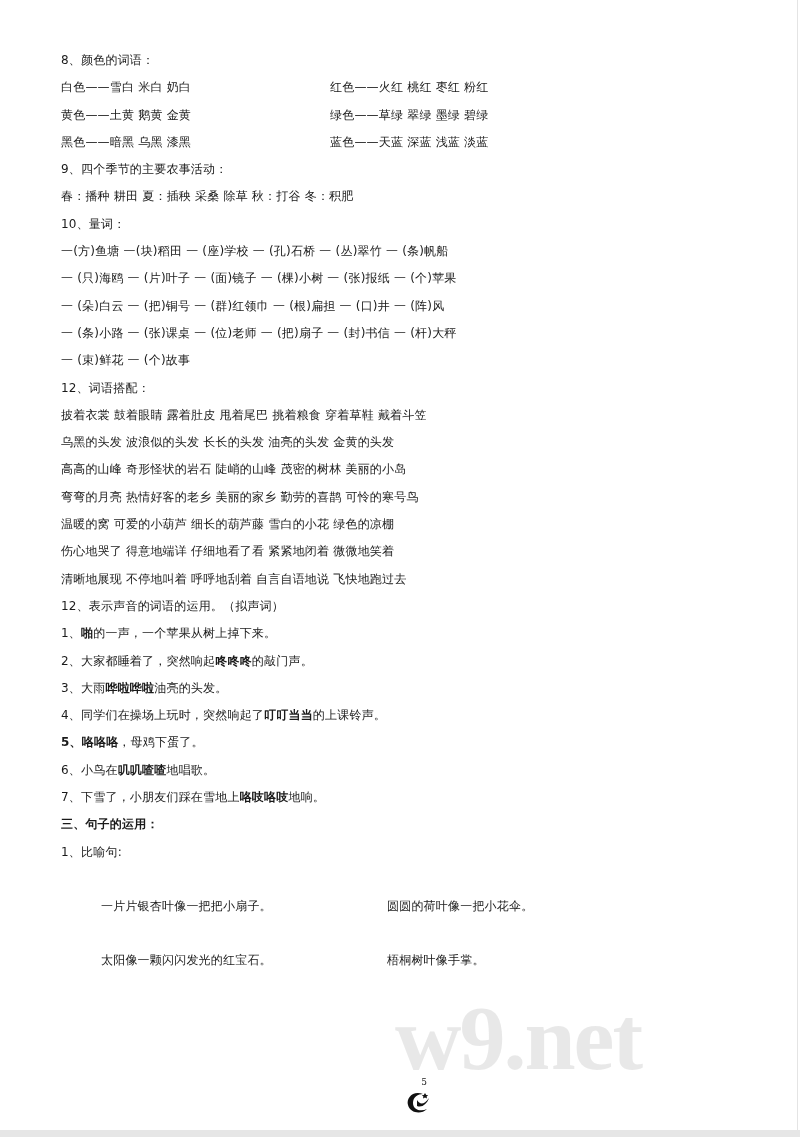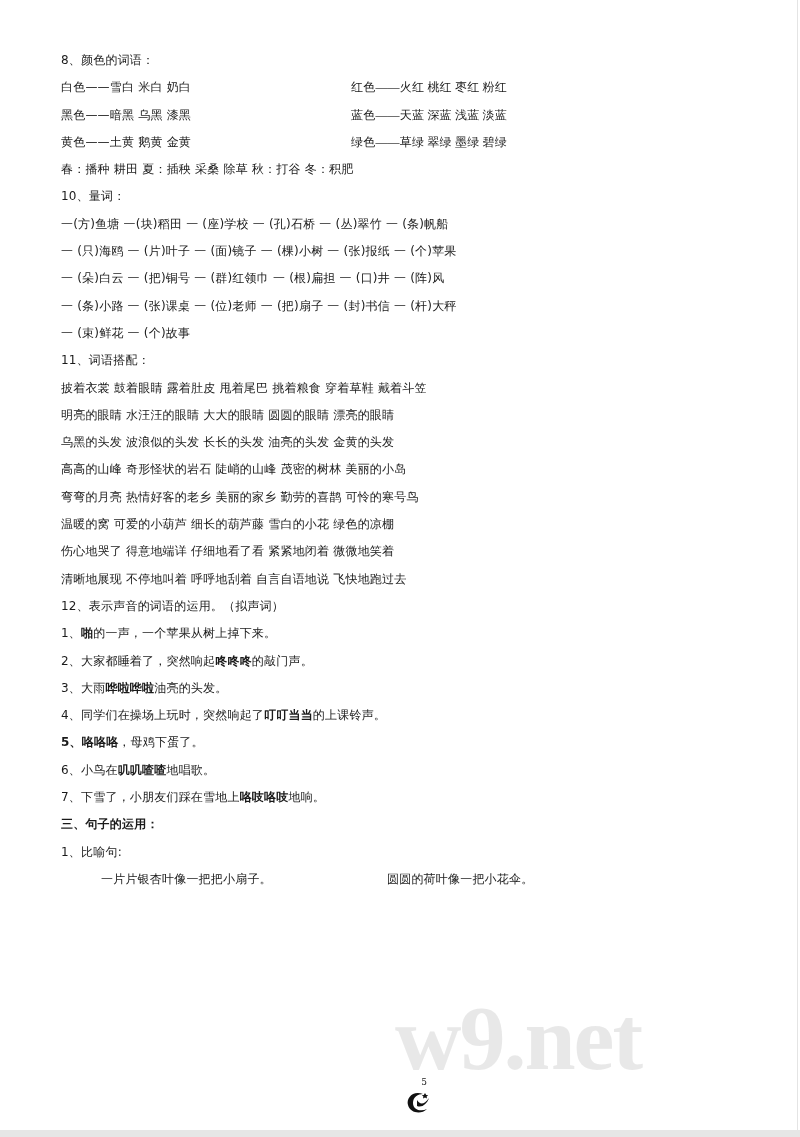--- a/index.html
+++ b/index.html
@@ -19,22 +19,22 @@
     position: absolute; left: 0; top: 1130px; width: 800px; height: 7px;
     background: #e6e6e6;
   }
   .content {
     position: absolute; left: 61px; top: 47px; width: 700px;
   }
   .line {
     height: 27.3px; line-height: 27.3px;
     font-size: 12px; white-space: nowrap; letter-spacing: 0.2px;
   }
-  .indent { padding-left: 40px; }
-  .col2 { display: inline-block; position: absolute; left: 290px; font-family: Liberation Serif, serif; }
+  .indent { padding-left: 40px; margin-top: 27px; }
+  .col2 { display: inline-block; position: absolute; left: 269px; }
   .rowrel { position: relative; }
   b, .bold { font-weight: bold; }
   .sim-left { display: inline-block; width: 286px; }
   .watermark {
     position: absolute; left: 395px; top: 985px;
     font-family: Liberation Serif, serif; font-weight: bold;
     font-size: 92px; color: #d7d7d7; opacity: 0.55; letter-spacing: -2px;
     pointer-events: none; z-index: 0;
   }
   .content { z-index: 1; }
@@ -53,40 +53,40 @@
 <div class="watermark">w9.net</div>
 
 <div class="content">
 
   <div class="line">8、颜色的词语：</div>
   <div class="line rowrel">
     <span>白色——雪白  米白  奶白</span>
     <span class="col2">红色——火红  桃红  枣红  粉红</span>
   </div>
   <div class="line rowrel">
+    <span>黄色——土黄  鹅黄  金黄</span>
+    <span class="col2">绿色——草绿  翠绿  墨绿  碧绿</span>
+  </div>
+  <div class="line rowrel">
     <span>黑色——暗黑  乌黑  漆黑</span>
     <span class="col2">蓝色——天蓝  深蓝  浅蓝  淡蓝</span>
   </div>
-  <div class="line rowrel">
-    <span>黄色——土黄  鹅黄  金黄</span>
-    <span class="col2">绿色——草绿  翠绿  墨绿  碧绿</span>
-  </div>
 
+  <div class="line">9、四个季节的主要农事活动：</div>
   <div class="line">春：播种  耕田  夏：插秧 采桑  除草  秋：打谷  冬：积肥</div>
 
   <div class="line">10、量词：</div>
   <div class="line">一(方)鱼塘  一(块)稻田  一 (座)学校  一 (孔)石桥  一 (丛)翠竹  一 (条)帆船</div>
   <div class="line">一 (只)海鸥  一 (片)叶子  一 (面)镜子  一 (棵)小树  一 (张)报纸  一 (个)苹果</div>
   <div class="line">一 (朵)白云  一 (把)铜号  一 (群)红领巾  一 (根)扁担  一 (口)井  一 (阵)风</div>
   <div class="line">一 (条)小路  一 (张)课桌  一 (位)老师  一 (把)扇子  一 (封)书信  一 (杆)大秤</div>
   <div class="line">一 (束)鲜花  一 (个)故事</div>
 
-  <div class="line">11、词语搭配：</div>
+  <div class="line">12、词语搭配：</div>
   <div class="line">披着衣裳  鼓着眼睛  露着肚皮  甩着尾巴  挑着粮食  穿着草鞋  戴着斗笠</div>
-  <div class="line">明亮的眼睛  水汪汪的眼睛  大大的眼睛  圆圆的眼睛  漂亮的眼睛</div>
   <div class="line">乌黑的头发  波浪似的头发  长长的头发  油亮的头发  金黄的头发</div>
   <div class="line">高高的山峰  奇形怪状的岩石  陡峭的山峰  茂密的树林  美丽的小岛</div>
   <div class="line">弯弯的月亮  热情好客的老乡  美丽的家乡  勤劳的喜鹊  可怜的寒号鸟</div>
   <div class="line">温暖的窝   可爱的小葫芦  细长的葫芦藤  雪白的小花  绿色的凉棚</div>
   <div class="line">伤心地哭了   得意地端详   仔细地看了看  紧紧地闭着   微微地笑着</div>
   <div class="line">清晰地展现   不停地叫着   呼呼地刮着  自言自语地说   飞快地跑过去</div>
 
   <div class="line">12、表示声音的词语的运用。（拟声词）</div>
   <div class="line">
     <span>1、</span><b>啪</b><span>的一声，一个苹果从树上掉下来。</span>
@@ -108,20 +108,23 @@
   </div>
   <div class="line">
     <span>7、下雪了，小朋友们踩在雪地上</span><b>咯吱咯吱</b><span>地响。</span>
   </div>
 
   <div class="line bold">三、句子的运用：</div>
   <div class="line">1、比喻句:</div>
   <div class="line indent">
     <span class="sim-left">一片片银杏叶像一把把小扇子。</span><span>圆圆的荷叶像一把小花伞。</span>
   </div>
+  <div class="line indent">
+    <span class="sim-left">太阳像一颗闪闪发光的红宝石。</span><span>梧桐树叶像手掌。</span>
+  </div>
 </div>
 
 <div class="footer">
   <span class="page-num">5</span>
   <svg class="logo" viewBox="0 0 30 30">
     <path d="M20 7 C10 3, 3 11, 5 18 C7 26, 18 28, 24 22 C18 25, 10 23, 10 16 C10 10, 15 7, 20 7 Z" fill="#111"></path>
     <path d="M14 13 C17 18, 21 18, 26 11 C24 17, 19 21, 14 19 Z" fill="#111"></path>
     <path d="M22 6 l1.2 2 l2 0.3 l-1.6 1.3 l0.4 2 l-2 -1 l-2 1 l0.4 -2 l-1.6 -1.3 l2 -0.3 Z" fill="#111"></path>
   </svg>
 </div>

